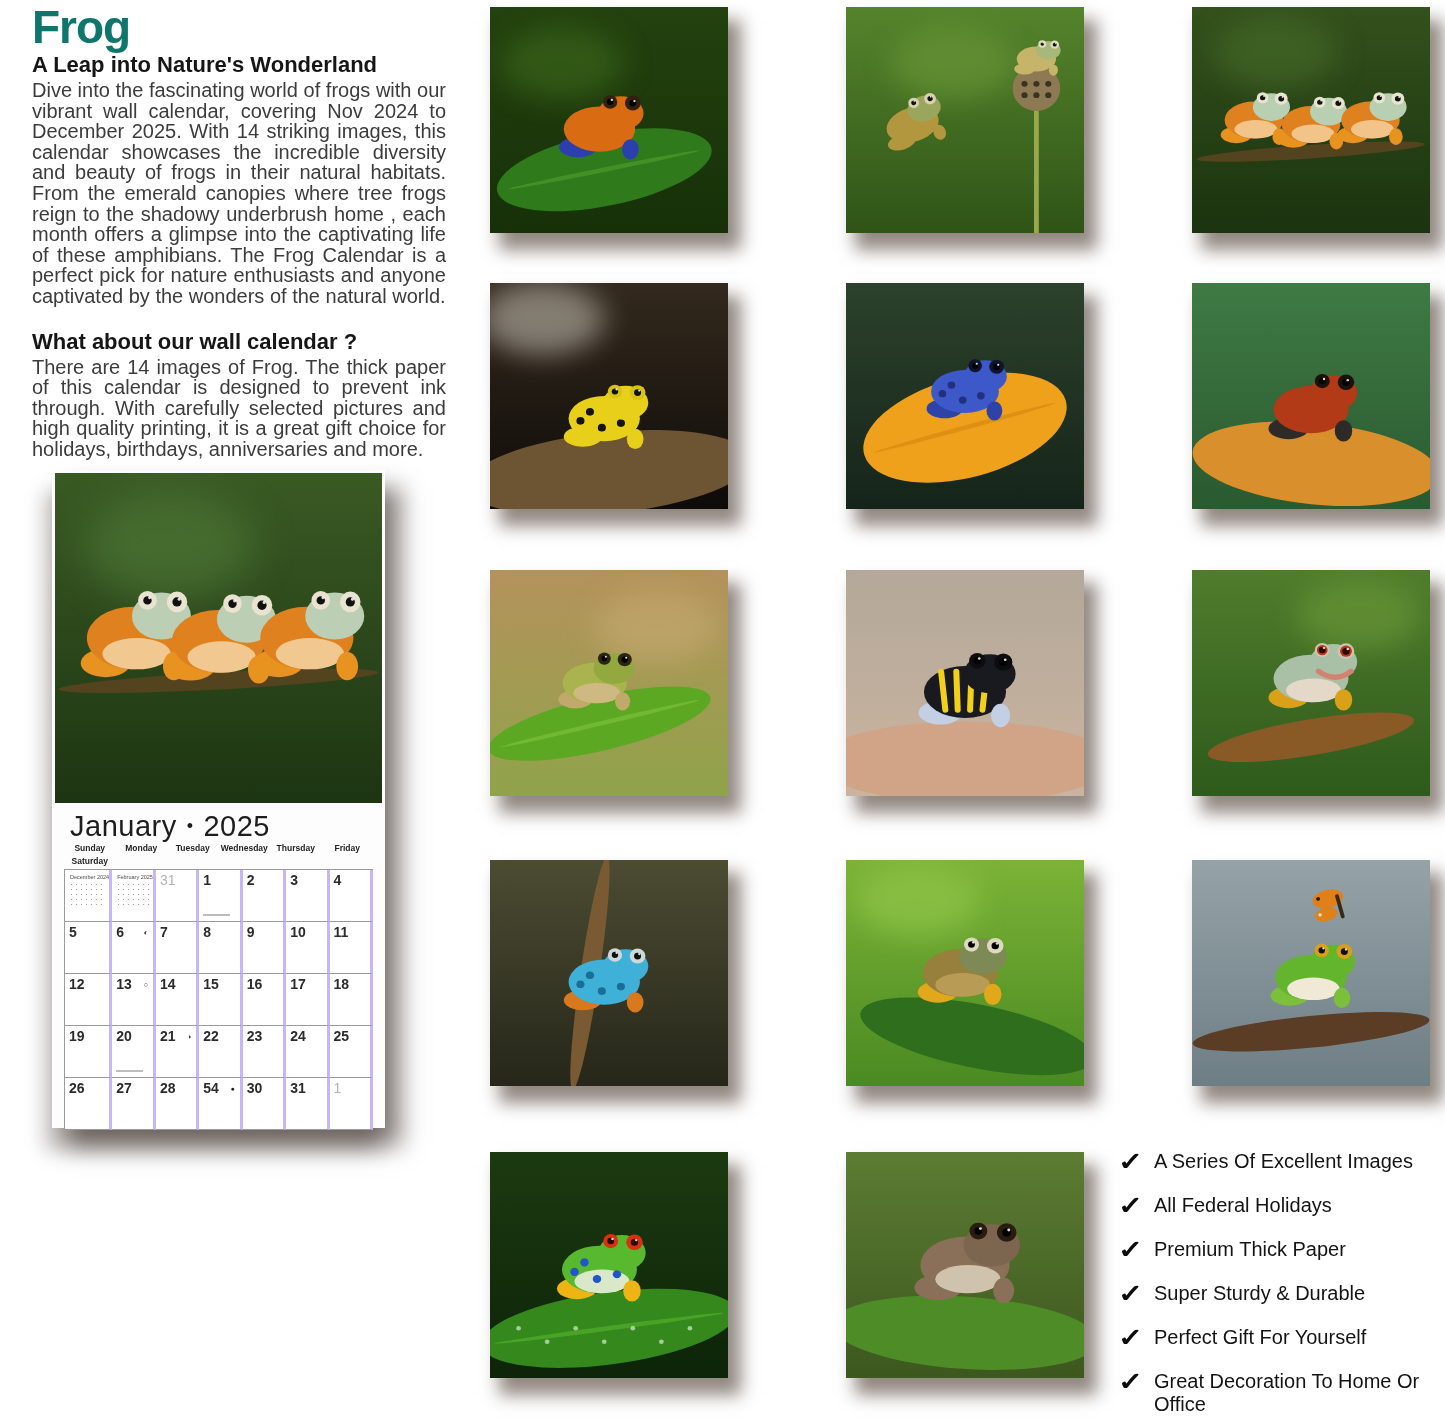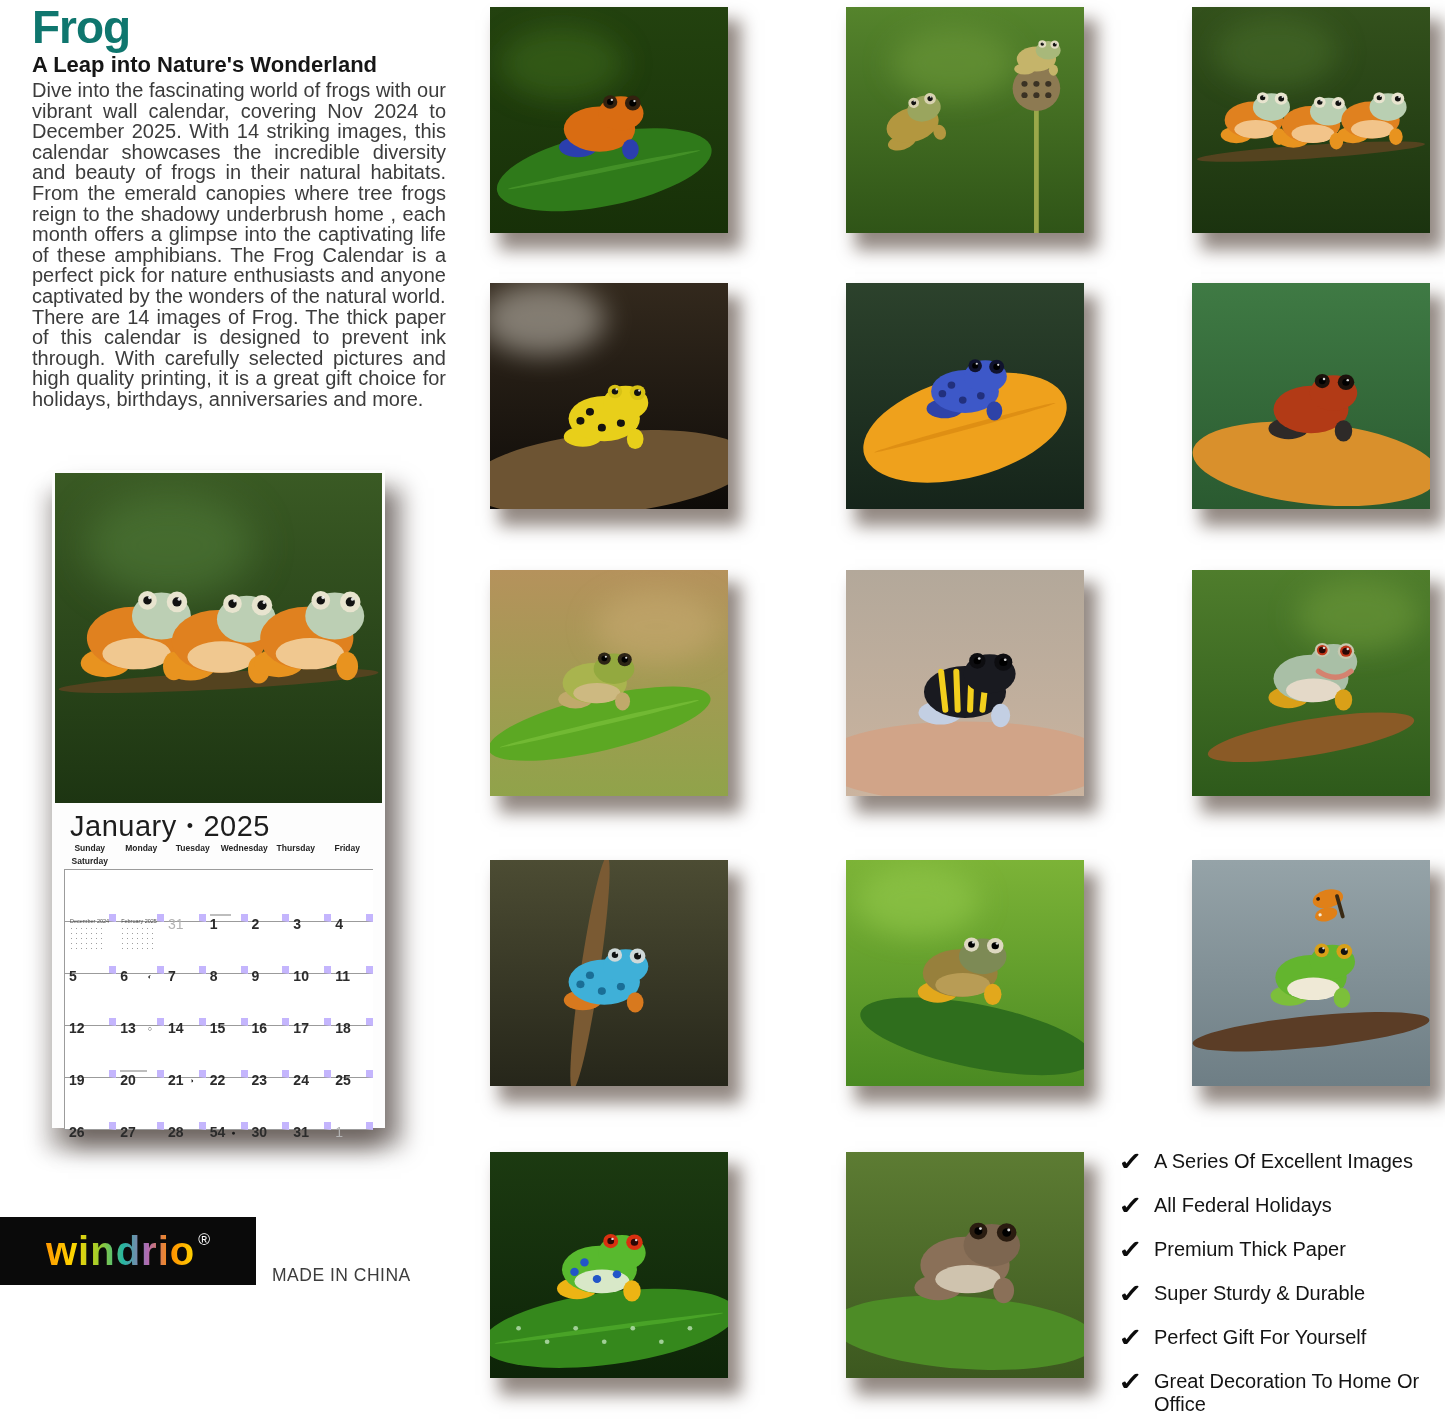--- a/index.html
+++ b/index.html
@@ -19,21 +19,21 @@
            box-shadow:16px 18px 22px rgba(25,12,5,.5),-6px 22px 20px rgba(25,12,5,.28);}
   .preview-photo{position:absolute;left:3px;top:3px;right:3px;height:330px;overflow:hidden;}
   .preview-photo svg{width:100%;height:100%;display:block;}
   .cal{position:absolute;left:12px;right:12px;top:340px;}
   .cal-title{font-size:29px;font-weight:500;color:#1d1d1d;margin:0 0 0 6px;letter-spacing:.5px;}
   .cal-title .dot{margin:0 10px;font-size:18px;vertical-align:4px;color:#1d1d1d;}
   .cal-head{display:grid;grid-template-columns:repeat(6,1fr);}
   .cal-head div{font-size:8.5px;font-weight:700;text-align:center;color:#242424;padding-bottom:3px;}
   .cal-grid{display:grid;grid-template-columns:repeat(7,1fr);grid-auto-rows:52px;
             border-left:1px solid #9b9b9b;border-top:1px solid #9b9b9b;background:#fff;}
-  .cell{border-right:7px solid #c4b5fd;border-bottom:1px solid #9b9b9b;position:relative;padding:1px 0 0 4px;margin-top:44px;}
+  .cell{border-right:3px solid #c4b5fd;border-bottom:1px solid #9b9b9b;position:relative;padding:1px 0 0 4px;}
   .cell .d{font-size:14px;font-weight:600;color:#2b2b2b;}
   .cell .d.muted{color:#b2b2b2;font-weight:500;}
   .cell .moon{position:absolute;top:7px;right:5px;font-size:7px;color:#1c1c1c;}
   .cell .note{position:absolute;left:4px;right:10px;bottom:5px;height:2px;background:#bdbdbd;}
   .mini-label{font-size:5.5px;color:#4a4a4a;margin:3px 0 2px 1px;white-space:nowrap;}
   .mini-dots{width:36px;height:25px;opacity:.85;
              background-image:radial-gradient(#8d8d8d .7px,transparent .95px);background-size:5px 5px;}
 
   
   .tile{position:absolute;width:238px;height:226px;box-shadow:11px 15px 16px 2px rgba(40,20,8,.5);overflow:hidden;}
@@ -57,20 +57,21 @@
 </style>
 </head>
 <body>
 
 <div class="canvas">
 
   <div class="intro">
     <h1>Frog</h1>
     <h2>A Leap into Nature's Wonderland</h2>
     <p>Dive into the fascinating world of frogs with our vibrant wall calendar, covering Nov 2024 to December 2025. With 14 striking images, this calendar showcases the incredible diversity and beauty of frogs in their natural habitats. From the emerald canopies where tree frogs reign to the shadowy underbrush home , each month offers a glimpse into the captivating life of these amphibians. The Frog Calendar is a perfect pick for nature enthusiasts and anyone captivated by the wonders of the natural world.</p>
+    <h2 class="q">What about our wall calendar ?</h2>
     <p>There are 14 images of Frog. The thick paper of this calendar is designed to prevent ink through. With carefully selected pictures and high quality printing, it is a great gift choice for holidays, birthdays, anniversaries and more.</p>
   </div>
 
   <div class="preview">
     <div class="preview-photo" title="Three green-and-orange tree frogs sitting together on a branch">
         <svg viewBox="0 0 100 100" preserveAspectRatio="none" xmlns="http://www.w3.org/2000/svg">
           <defs>
             <linearGradient id="gc" x1="0" y1="0" x2="0" y2="1">
               <stop offset="0" stop-color="#3a5a24"></stop>
               <stop offset="1" stop-color="#1d3512"></stop>
@@ -687,21 +688,14 @@
       <div class="chk">
         <span class="mark">✓</span>
         <span class="txt">Perfect Gift For Yourself</span>
       </div>
       <div class="chk">
         <span class="mark">✓</span>
         <span class="txt">Great Decoration To Home Or Office</span>
       </div>
     </div>
 
-  <div class="brand">
-    <div class="brand-box">
-      <span class="brand-word">windrio</span>
-      <span class="brand-r">®</span>
-    </div>
-    <div class="made-in">MADE IN CHINA</div>
-  </div>
 
 </div>
 
 </body></html>

